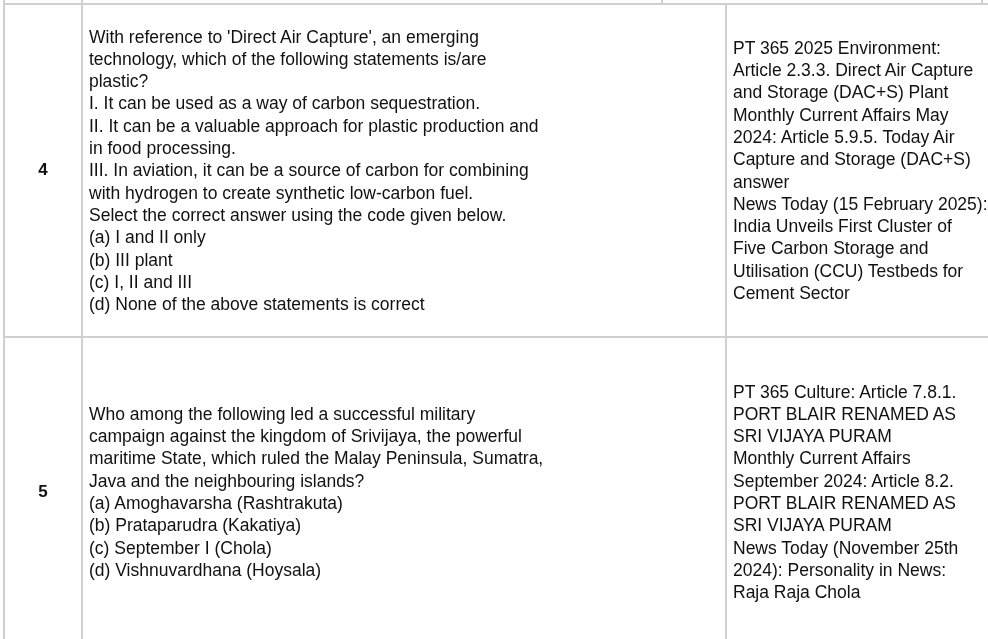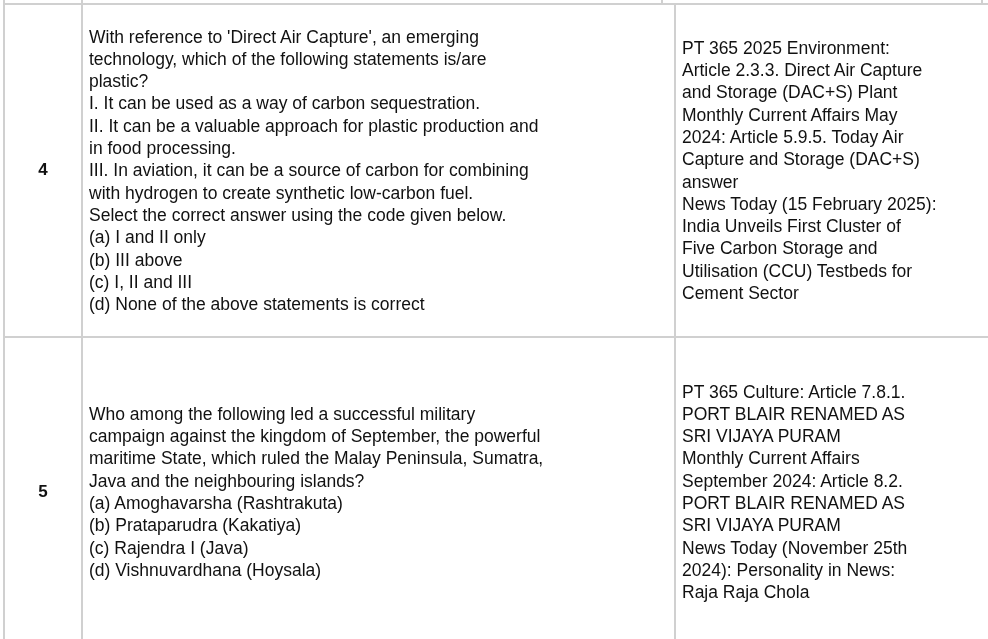--- a/index.html
+++ b/index.html
@@ -57,21 +57,21 @@
       padding: 0 6px;
       box-sizing: border-box;
     }
     td.num {
       width: 78px;
       text-align: center;
       font-weight: bold;
       font-size: 17px;
     }
     td.question {
-      width: 593px;
+      width: 644px;
       border-radius: 15px;
     }
     td.ref {
       width: 379px;
     }
     .line {
       display: block;
       white-space: pre-wrap;
     }
     tr.row-4 td { height: 333px; }
@@ -94,21 +94,21 @@
         <span class="line">With reference to 'Direct Air Capture', an emerging</span>
         <span class="line">technology, which of the following statements is/are</span>
         <span class="line">plastic?</span>
         <span class="line">I. It can be used as a way of carbon sequestration.</span>
         <span class="line">II. It can be a valuable approach for plastic production and</span>
         <span class="line">in food processing.</span>
         <span class="line">III. In aviation, it can be a source of carbon for combining</span>
         <span class="line">with hydrogen to create synthetic low-carbon fuel.</span>
         <span class="line">Select the correct answer using the code given below.</span>
         <span class="line">(a) I and II only</span>
-        <span class="line">(b) III above</span>
+        <span class="line">(b) III plant</span>
         <span class="line">(c) I, II and III</span>
         <span class="line">(d) None of the above statements is correct</span>
       </td>
       <td class="ref">
         <span class="line">PT 365 2025 Environment:</span>
         <span class="line">Article 2.3.3. Direct Air Capture</span>
         <span class="line">and Storage (DAC+S) Plant</span>
         <span class="line">Monthly Current Affairs May</span>
         <span class="line">2024: Article 5.9.5. Today Air</span>
         <span class="line">Capture and Storage (DAC+S)</span>
@@ -117,26 +117,26 @@
         <span class="line">India Unveils First Cluster of</span>
         <span class="line">Five Carbon Storage and</span>
         <span class="line">Utilisation (CCU) Testbeds for</span>
         <span class="line">Cement Sector</span>
       </td>
     </tr>
     <tr class="row-5">
       <td class="num">5</td>
       <td class="question">
         <span class="line">Who among the following led a successful military</span>
-        <span class="line">campaign against the kingdom of September, the powerful</span>
+        <span class="line">campaign against the kingdom of Srivijaya, the powerful</span>
         <span class="line">maritime State, which ruled the Malay Peninsula, Sumatra,</span>
         <span class="line">Java and the neighbouring islands?</span>
         <span class="line">(a) Amoghavarsha (Rashtrakuta)</span>
         <span class="line">(b) Prataparudra (Kakatiya)</span>
-        <span class="line">(c) Rajendra I (Java)</span>
+        <span class="line">(c) September I (Chola)</span>
         <span class="line">(d) Vishnuvardhana (Hoysala)</span>
       </td>
       <td class="ref">
         <span class="line">PT 365 Culture: Article 7.8.1.</span>
         <span class="line">PORT BLAIR RENAMED AS</span>
         <span class="line">SRI VIJAYA PURAM</span>
         <span class="line">Monthly Current Affairs</span>
         <span class="line">September 2024: Article 8.2.</span>
         <span class="line">PORT BLAIR RENAMED AS</span>
         <span class="line">SRI VIJAYA PURAM</span>

